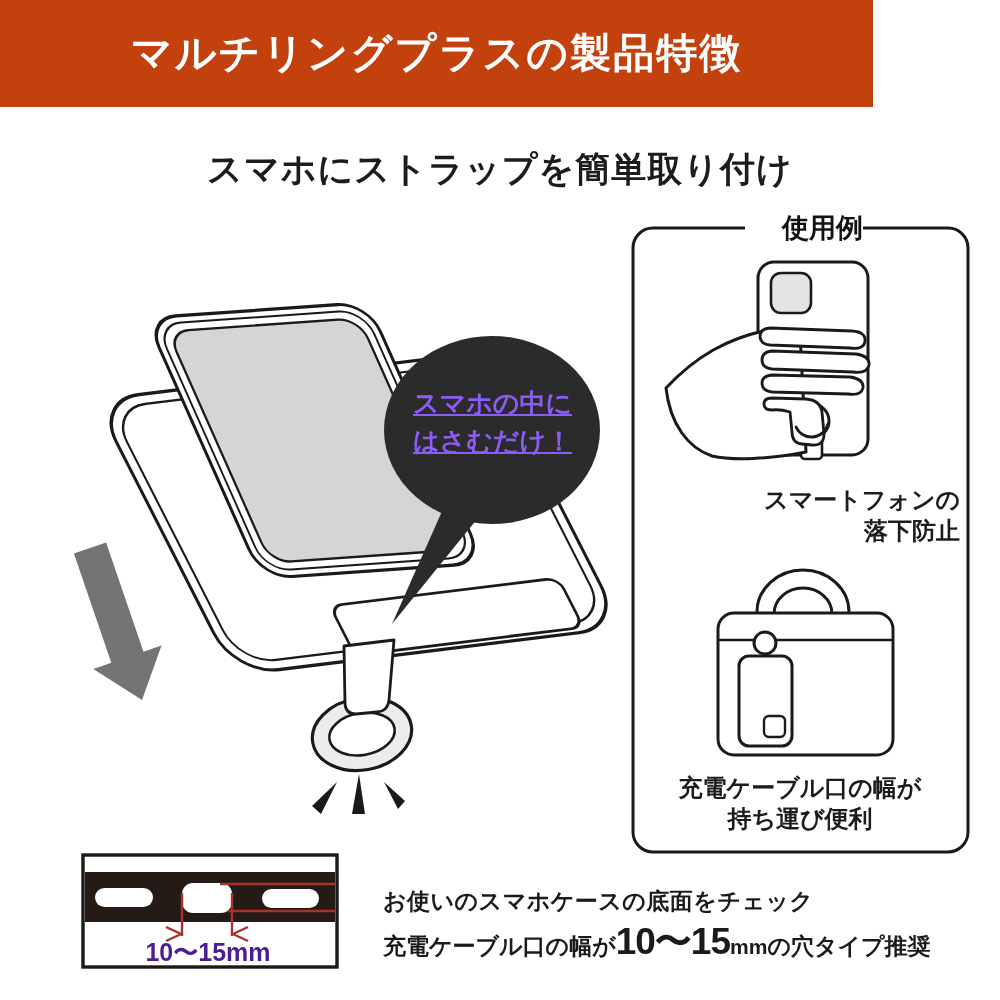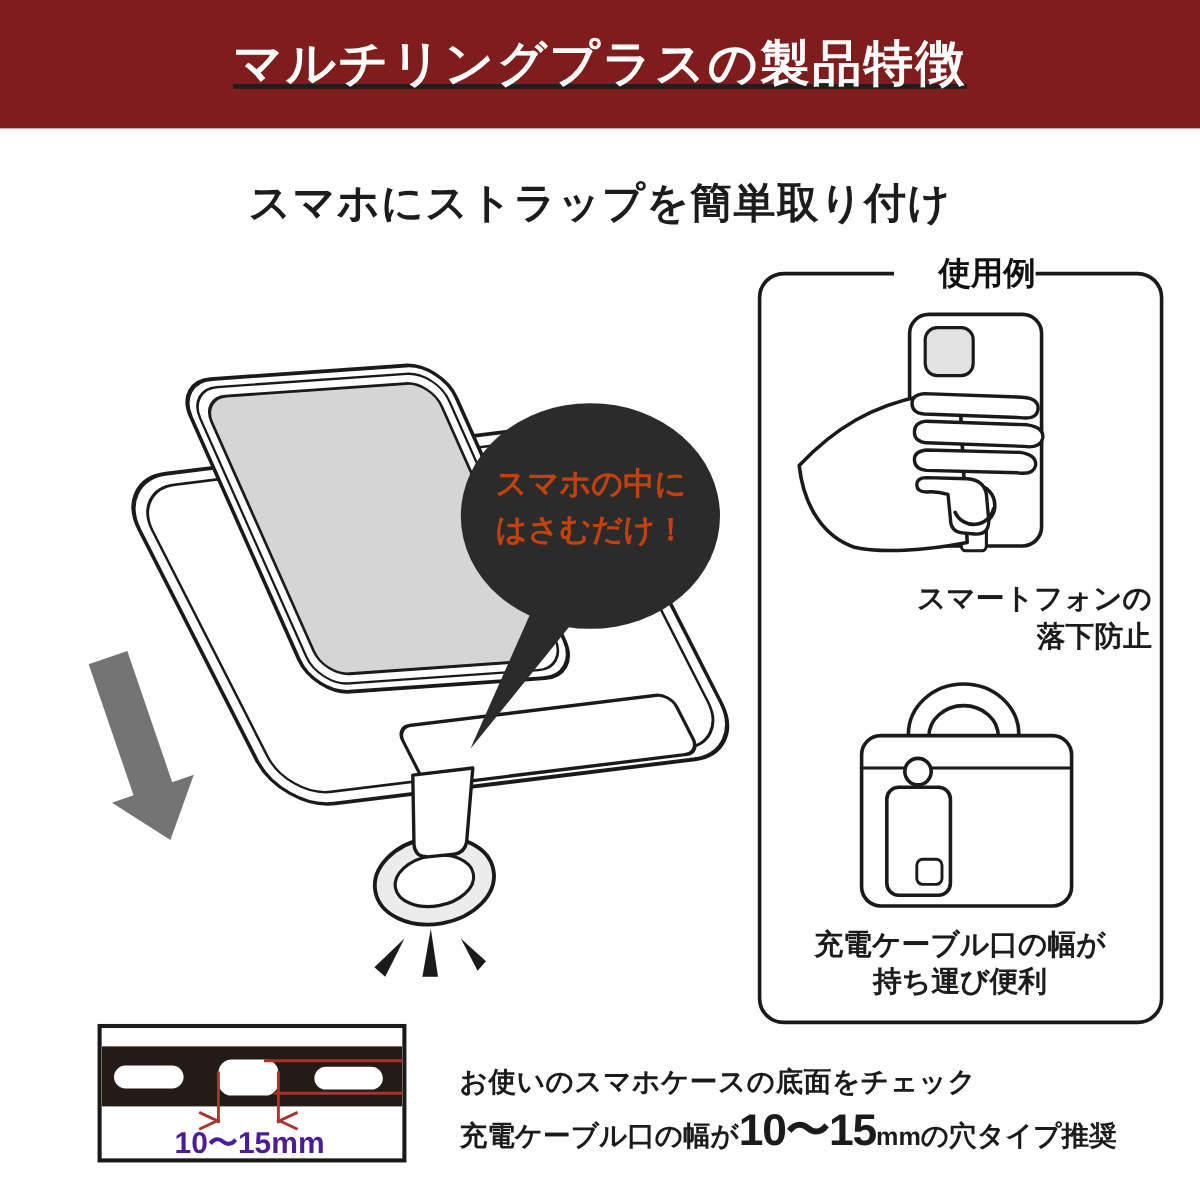--- a/index.html
+++ b/index.html
@@ -2,34 +2,34 @@
 <html><head>
 <meta charset="utf-8">
 <style>
   html,body { margin:0; padding:0; background:#fff; }
   .page {
     position:relative; width:1000px; height:1000px; overflow:hidden;
     background:#ffffff; color:#1e1e1e;
     font-family:"Liberation Sans","DejaVu Sans",sans-serif;
   }
   .header {
-    position:absolute; top:0; left:0; width:1000px; height:107px;
-    background:#7f1d1d; display:flex; align-items:center; justify-content:center;text-decoration:underline;
+    position:absolute; top:0; left:0; width:873px; height:107px;
+    background:#c2410c; display:flex; align-items:center; justify-content:center;
   }
   .header-title {
     color:#ffffff; font-size:41px; font-weight:bold; letter-spacing:2px; white-space:nowrap;
   }
   .section-title {
     position:absolute; top:146px; left:0; width:1000px; text-align:center;
     font-size:35px; font-weight:bold; letter-spacing:1px; color:#1c1c1c; white-space:nowrap;
   }
   svg.art { position:absolute; left:0; top:0; width:1000px; height:1000px; }
   .bubble-text {
     position:absolute; left:390px; top:384px; width:205px; text-align:center;
-    color:#c2410c; font-size:26px; font-weight:bold; line-height:38px; white-space:nowrap;
+    color:#8b5cf6; font-size:26px; font-weight:bold; line-height:38px; white-space:nowrap;text-decoration:underline;
   }
   .usage-label {
     position:absolute; left:745px; top:209px; width:118px; height:38px;
     background:#ffffff; text-align:right; font-size:27px; font-weight:bold;
     line-height:38px; color:#111111; white-space:nowrap;
   }
   .caption {
     position:absolute; width:320px; text-align:center; font-size:24px;
     font-weight:600; line-height:31px; color:#1c1c1c; white-space:nowrap;
   }

